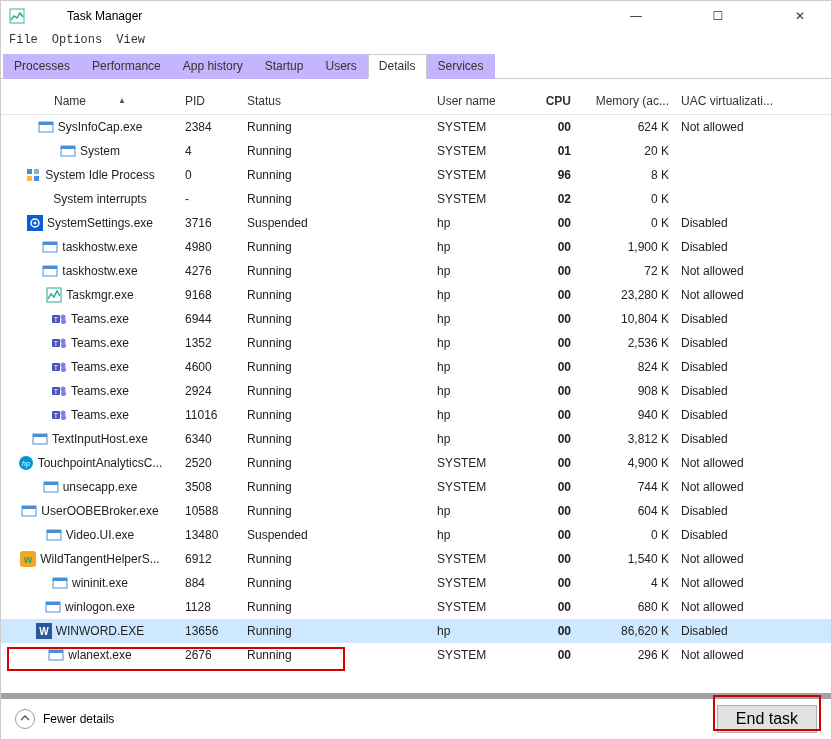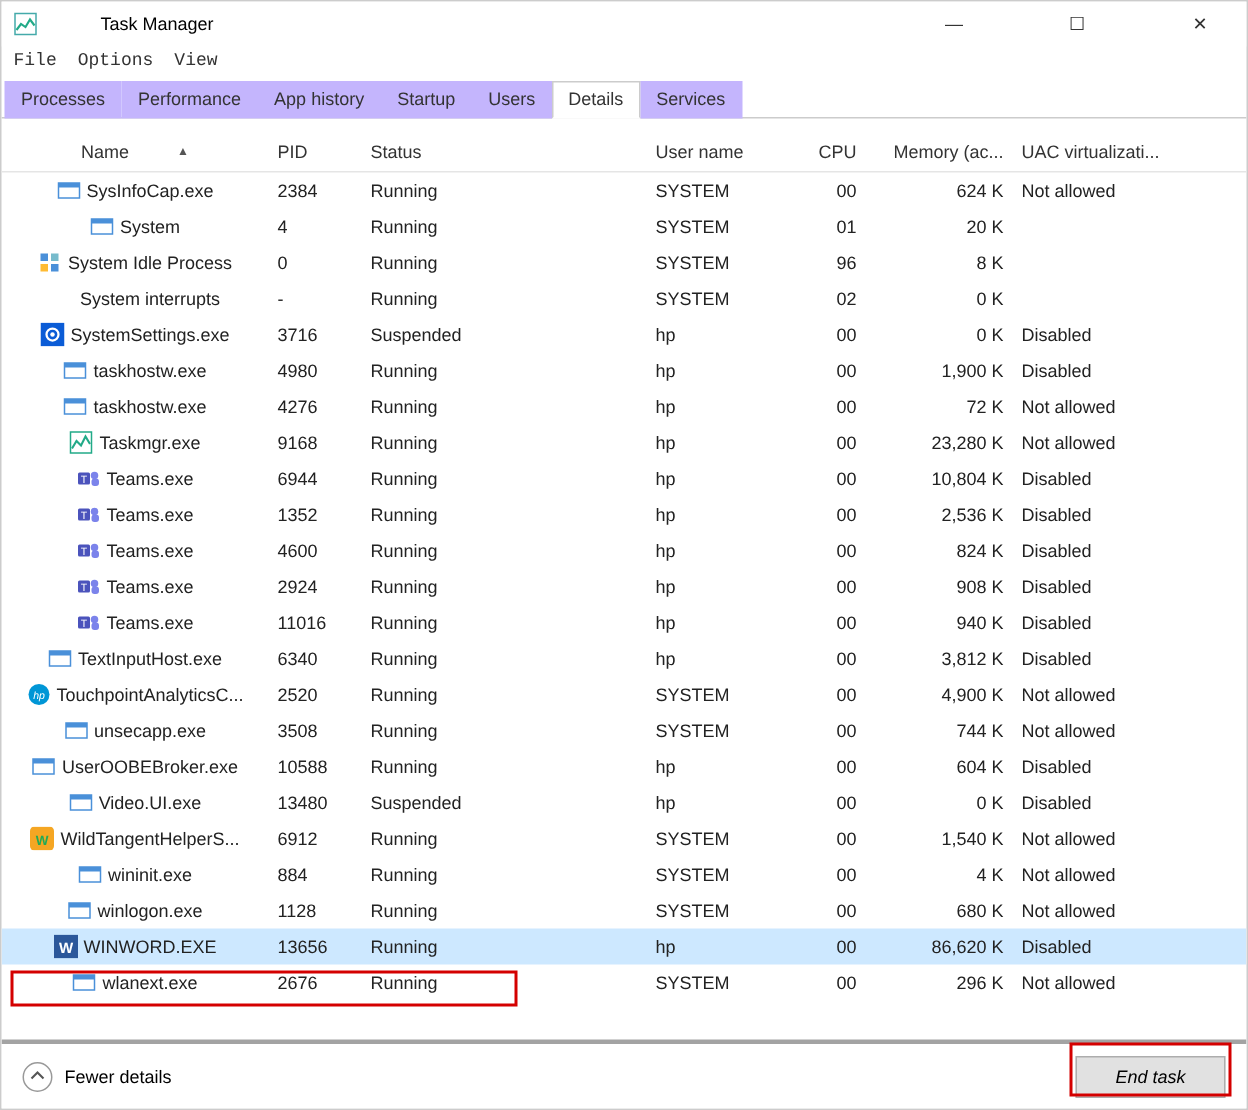--- a/index.html
+++ b/index.html
@@ -70,21 +70,21 @@
 .header-row .col, .row .col {
   padding: 0 6px;
   overflow: hidden;
   white-space: nowrap;
   text-overflow: ellipsis;
 }
 .col.name { width: 178px; display:flex; align-items:center; gap:4px;justify-content:center;}
 .col.pid { width: 62px; }
 .col.status { width: 190px; }
 .col.user { width: 104px; }
-.col.cpu { width: 42px; text-align: right; }
+.col.cpu { width: 42px; text-align: right; font-weight: bold; }
 .col.mem { width: 98px; text-align: right; }
 .col.uac { width: 120px; }
 .header-row .sort-ind { font-size: 8px; margin-left: 28px; color:#555;}
 .rows {
   height: 562px;
   overflow-y: scroll;
   position: relative;
 }
 .row {
   display: flex;
@@ -96,41 +96,40 @@
 .row.selected { background: #cde8ff; }
 .row .proc-icon {
   width: 16px; height: 16px;
   display: inline-flex; align-items:center; justify-content:center;
   flex: 0 0 16px;
 }
 .footer {
   position: absolute;
   bottom: 0; left: 0; right: 0;
   height: 46px;
-  border-top: 3px solid #a3a3a3;
+  border-top: 6px solid #a3a3a3;
   display: flex;
   align-items: center;
   padding: 0 14px;
   background: #fff;
 }
 .footer .chev {
   width: 20px; height: 20px;
   border: 1px solid #999;
   border-radius: 50%;
   display:flex; align-items:center; justify-content:center;
   margin-right: 8px;
   color:#555;
 }
 .footer .spacer { flex: 1; }
 .footer .end-task {
   width: 100px; height: 28px;
   border: 1px solid #adadad;
   background: #e1e1e1;
-  font-size: 12px;
-  font-style: italic;
+  font-size: 16px;
 }
 .highlight-box {
   position: absolute;
   border: 2px solid #d40000;
   pointer-events: none;
 }
 .hb-row { left: 6px; top: 646px; width: 338px; height: 24px; }
 .hb-btn { left: 712px; top: 694px; width: 108px; height: 36px; }
 .icon-svg { display:block; }
 </style>

